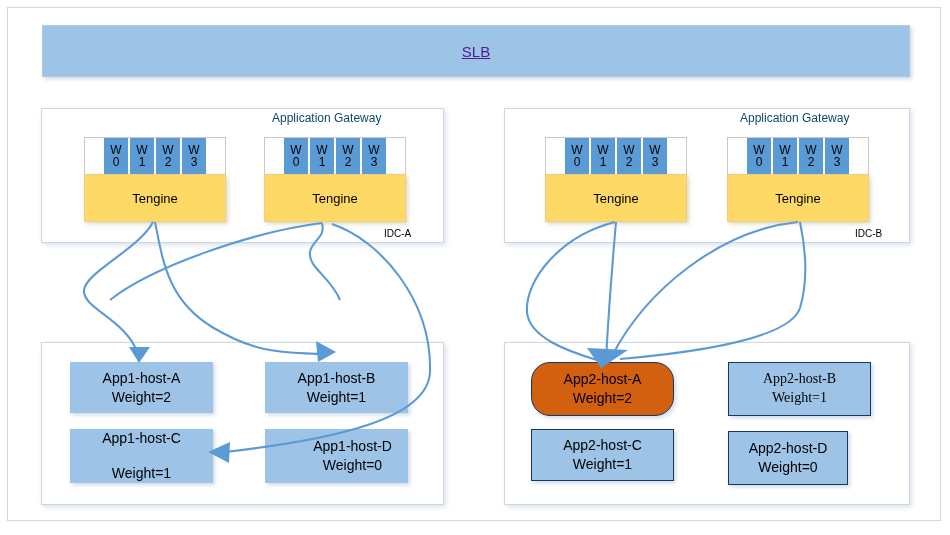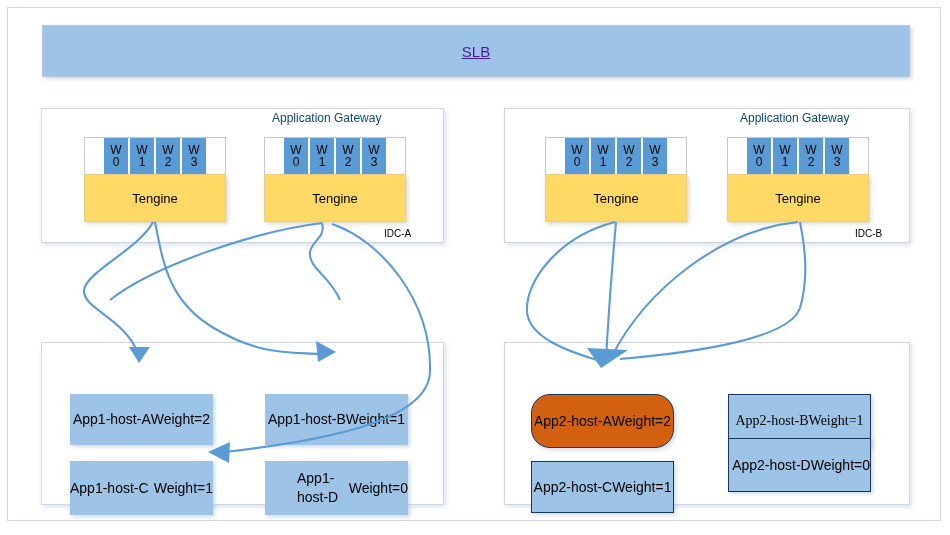--- a/index.html
+++ b/index.html
@@ -88,28 +88,27 @@
     border:1px solid #e9cf86;
     box-sizing:border-box;
     display:flex;align-items:center;justify-content:center;
     font-size:13px;color:#000000;
     box-shadow:2px 2px 4px rgba(190,180,140,.5);
   }
 
   
   .host-box{
     position:absolute;
-    display:flex;flex-direction:row;
+    display:flex;flex-direction:column;
     align-items:center;justify-content:center;
     font-size:14px;color:#000000;
     line-height:1.35;
     box-sizing:border-box;
     background:#9dc3e6;
     box-shadow:2px 2px 4px rgba(150,170,200,.45);
-    margin-top:32px;
   }
   .host-box.plain{border:none;}
   .host-box.bordered{border:1.5px solid #17375e;}
   .host-box.highlight{background:#d2600f;border:1.5px solid #17375e;}
   .host-box span{display:block;}
 
   
   svg.wires{
     position:absolute;left:0;top:0;
     width:950px;height:535px;
@@ -266,21 +265,21 @@
     <span>Weight=2</span>
   </div>
   <div class="host-box bordered" style="left:728px;top:362px;width:143px;height:54px;font-family:Liberation Serif, serif;">
     <span>App2-host-B</span>
     <span>Weight=1</span>
   </div>
   <div class="host-box bordered" style="left:531px;top:429px;width:143px;height:52px;">
     <span>App2-host-C</span>
     <span>Weight=1</span>
   </div>
-  <div class="host-box bordered" style="left:728px;top:406px;width:143px;height:54px;justify-content:flex-end;">
+  <div class="host-box bordered" style="left:728px;top:431px;width:120px;height:54px;">
     <span>App2-host-D</span>
     <span>Weight=0</span>
   </div>
 
   <svg class="wires" viewBox="0 0 950 535">
 
     <path class="wire" d="M 153,222 C 140,248 86,272 84,290 C 82,308 126,320 137,352"></path>
 
     <path class="wire" d="M 155,222 C 163,262 168,300 212,327 C 260,356 290,352 320,354"></path>
 

